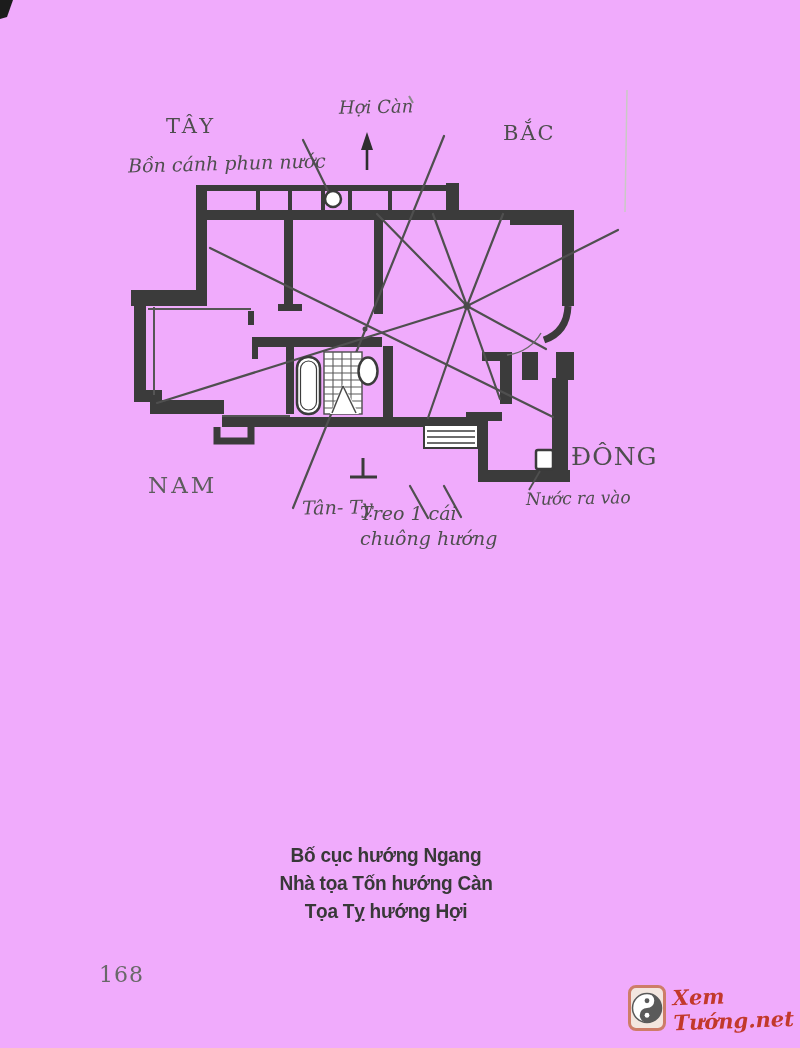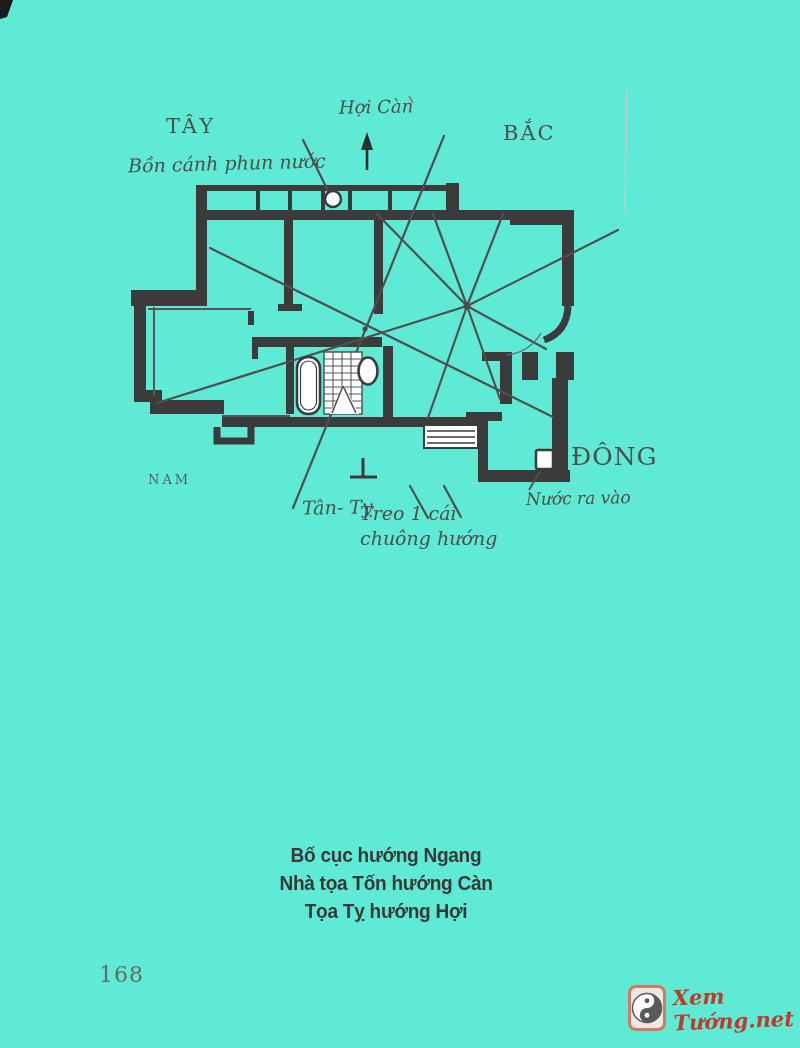--- a/index.html
+++ b/index.html
@@ -1,17 +1,17 @@
 <!DOCTYPE html>
 <html><head>
 <meta charset="utf-8">
 <style>
   html,body{margin:0;padding:0;}
   body{width:800px;height:1048px;overflow:hidden;background:#ffffff;}
-  .page{position:relative;width:800px;height:1048px;background:#5eead4;font-family:"DejaVu Serif",serif;}
+  .page{position:relative;width:800px;height:1048px;background:#f0abfc;font-family:"DejaVu Serif",serif;}
   .plan-svg{position:absolute;left:0;top:0;}
   .lbl{position:absolute;color:#4e4e4e;white-space:nowrap;font-family:"DejaVu Serif",serif;}
   .lbl.it{font-style:italic;}
   .dir{font-size:21px;letter-spacing:3px;}
   .caption{position:absolute;left:256px;top:841px;width:260px;text-align:center;
            font-family:"Liberation Sans",sans-serif;font-weight:bold;font-size:20.5px;
            line-height:28px;color:#383838;letter-spacing:-0.3px;transform:scaleX(0.93);}
   .pagenum{position:absolute;left:99px;top:946px;font-size:22px;color:#686868;letter-spacing:1px;margin-top:16px;}
   .watermark{position:absolute;left:628px;top:983px;display:flex;align-items:center;gap:7px;}
   .wm-icon{width:46px;height:46px;border:3px solid #cd7d68;border-radius:8px;background:#f3e6df;
@@ -141,21 +141,21 @@
     </g>
 
     <g stroke="#3b3b3b" stroke-width="3">
       <line x1="350" y1="477" x2="377" y2="477"></line>
       <line x1="363" y1="477" x2="363" y2="458"></line>
     </g>
   </svg>
 
   <div class="lbl dir" style="left:166px;top:114px;">TÂY</div>
   <div class="lbl dir" style="left:503px;top:121px;letter-spacing:2px;">BẮC</div>
-  <div class="lbl dir" style="left:148px;top:472px;font-size:13px;color:#5d5d5d;">NAM</div>
+  <div class="lbl dir" style="left:148px;top:472px;font-size:23px;color:#5d5d5d;">NAM</div>
   <div class="lbl dir" style="left:571px;top:442px;font-size:25px;letter-spacing:1px;">ĐÔNG</div>
 
   <div class="lbl it" style="left:339px;top:96px;font-size:18px;transform:rotate(-1deg);">Hợi Càn</div>
   <div class="lbl it" style="left:128px;top:152px;font-size:19px;transform:rotate(-1.5deg);">Bồn cánh phun nước</div>
   <div class="lbl it" style="left:302px;top:496px;font-size:19px;transform:rotate(-1deg);">Tân- Tỵ</div>
   <div class="lbl it" style="left:360px;top:501px;font-size:19px;line-height:25px;">
     <div>Treo 1 cái</div>
     <div>chuông hướng</div>
   </div>
   <div class="lbl it" style="left:526px;top:488px;font-size:17px;transform:rotate(-1deg);">Nước ra vào</div>

